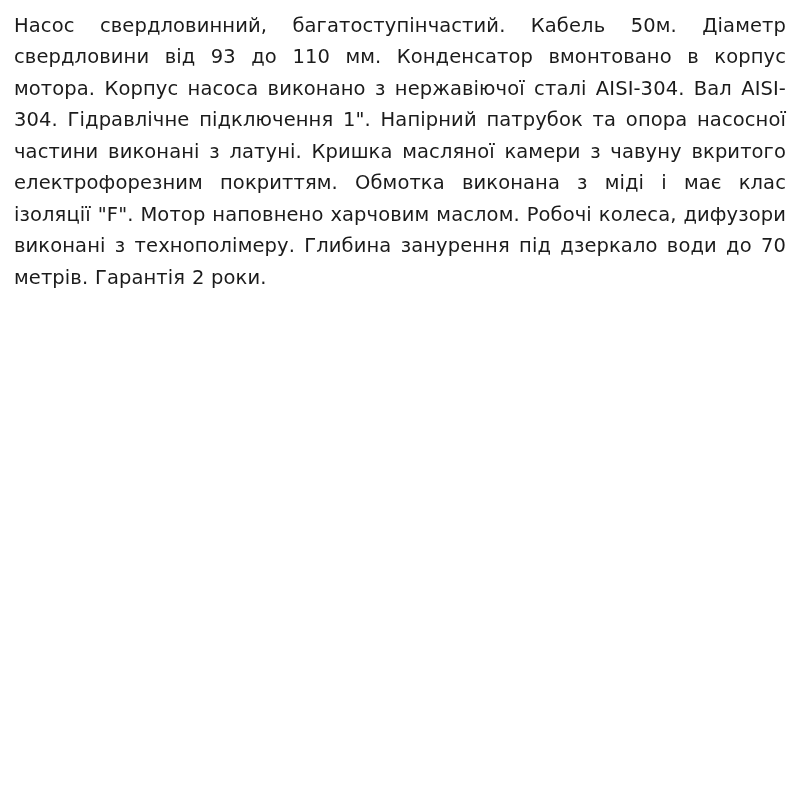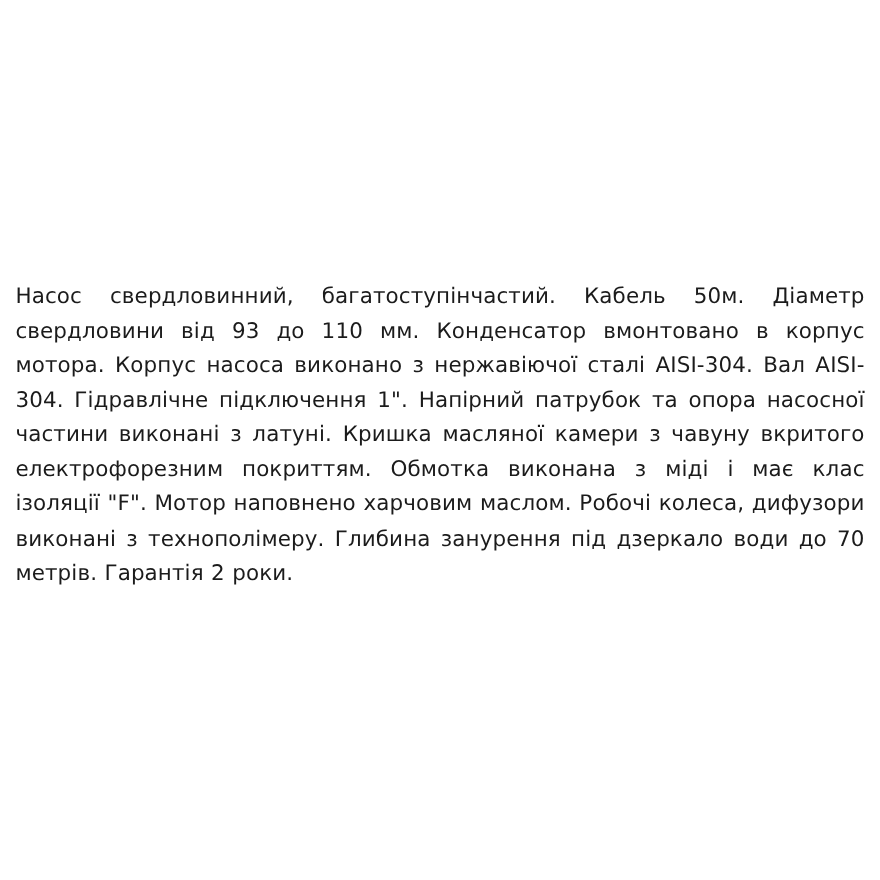--- a/index.html
+++ b/index.html
@@ -13,21 +13,21 @@
     font-family: "DejaVu Sans", "Liberation Sans", sans-serif;
     overflow: hidden;
   }
   .page {
     box-sizing: border-box;
     width: 800px;
     height: 800px;
     background: #ffffff;
     position: relative;
     display: flex;
-    align-items: center;
+    align-items: flex-start;
     justify-content: center;
     border-radius: 24px;
   }
   .description-block {
     box-sizing: border-box;
     width: 800px;
     padding: 0 14px;
     margin-top: -10px;
   }
   .description-text {

